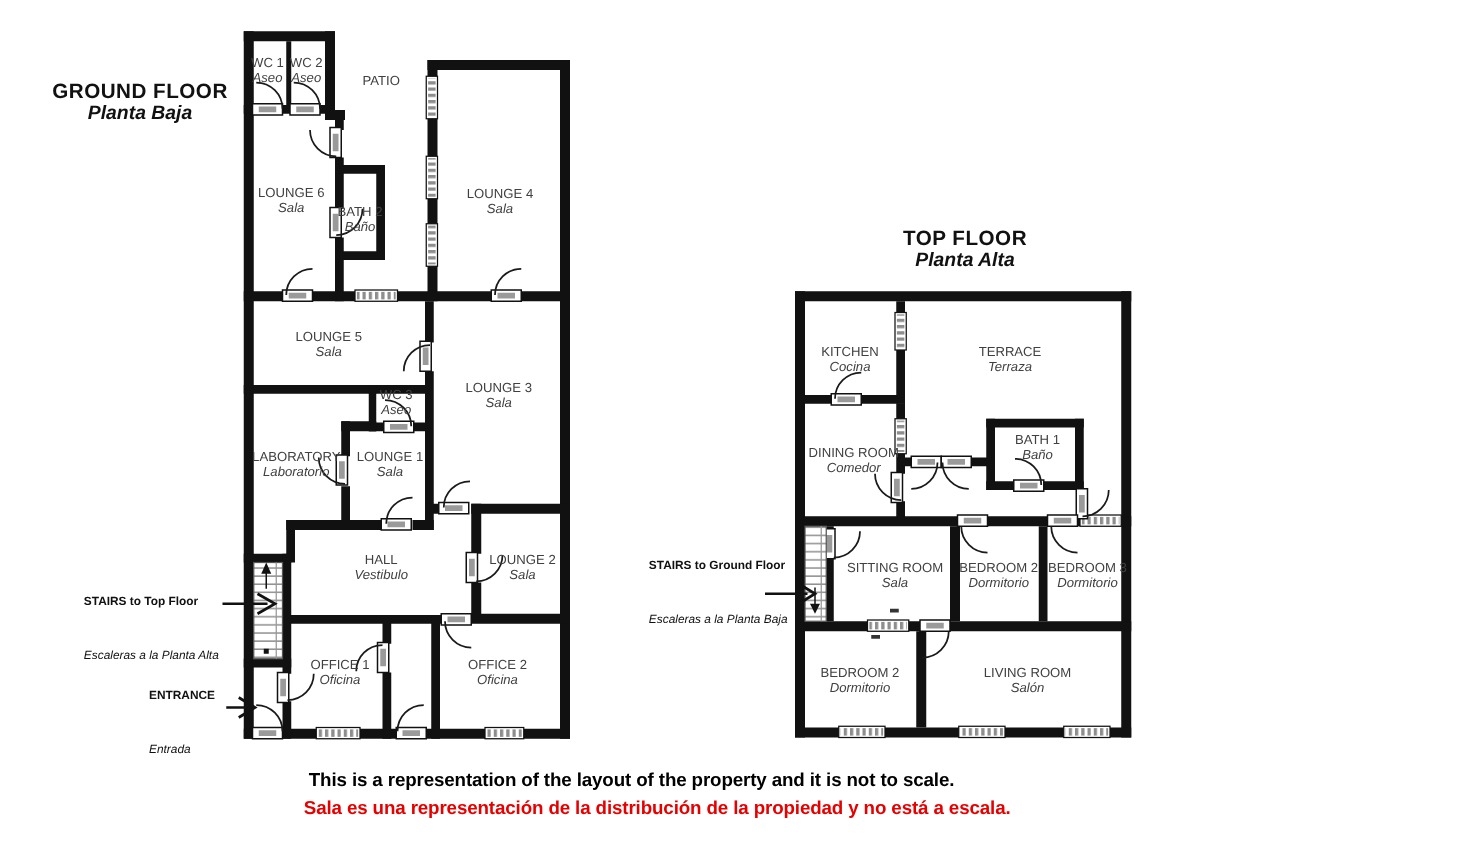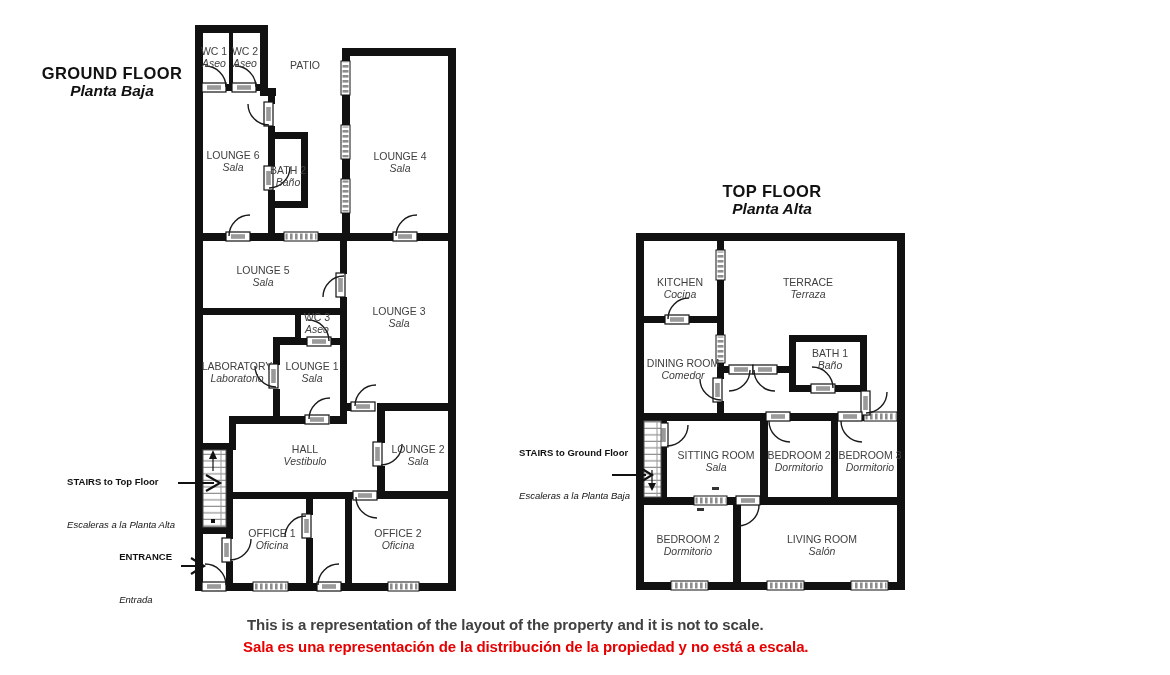--- a/index.html
+++ b/index.html
@@ -10,21 +10,21 @@
   .t1{font-size:16.5px;font-weight:bold;letter-spacing:.4px;line-height:17px;}
   .t2{font-size:15.5px;font-weight:bold;font-style:italic;line-height:17px;}
   .rlabel{position:absolute;transform:translate(-50%,-50%);text-align:center;color:#404040;line-height:11.5px;white-space:nowrap;}
   .rn{display:block;font-size:10.5px;}
   .rs{display:block;font-size:10.5px;font-style:italic;}
   .rs:empty{display:none;}
   .ann{position:absolute;text-align:left;color:#111;line-height:11.5px;white-space:nowrap;}
   .a1{display:block;font-size:9.5px;font-weight:bold;}
   .a2{display:block;font-size:9.5px;font-style:italic;margin-top:31px;}
   .fline{position:absolute;font-size:15px;font-weight:bold;white-space:nowrap;letter-spacing:-.1px;}
-  .f-en{color:#404040;}
+  .f-en{color:#000000;}
   .f-es{color:#e60000;}
 </style>
 </head>
 <body>
 
 <div id="stage">
 
 <svg width="1170" height="675" viewBox="0 0 1170 675">
   <defs>
     <pattern id="winhH" width="5" height="10" patternUnits="userSpaceOnUse">

